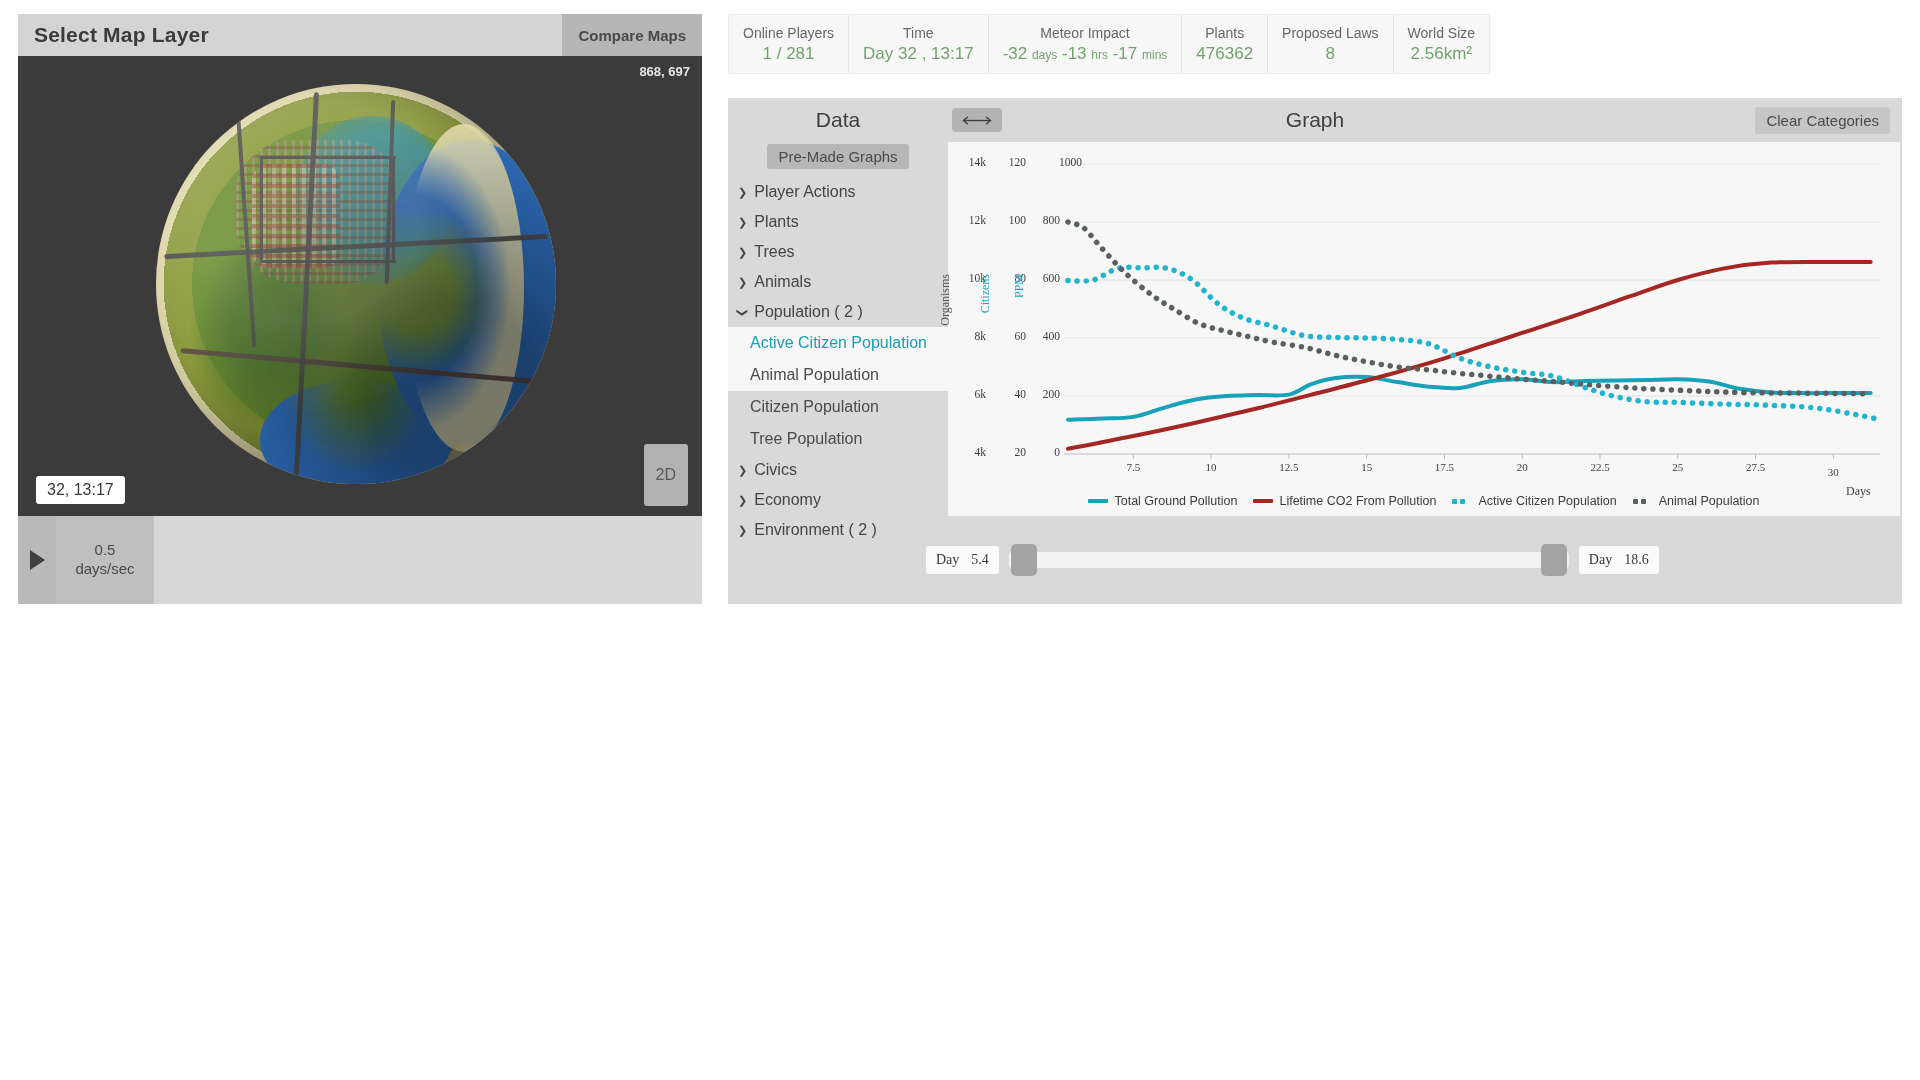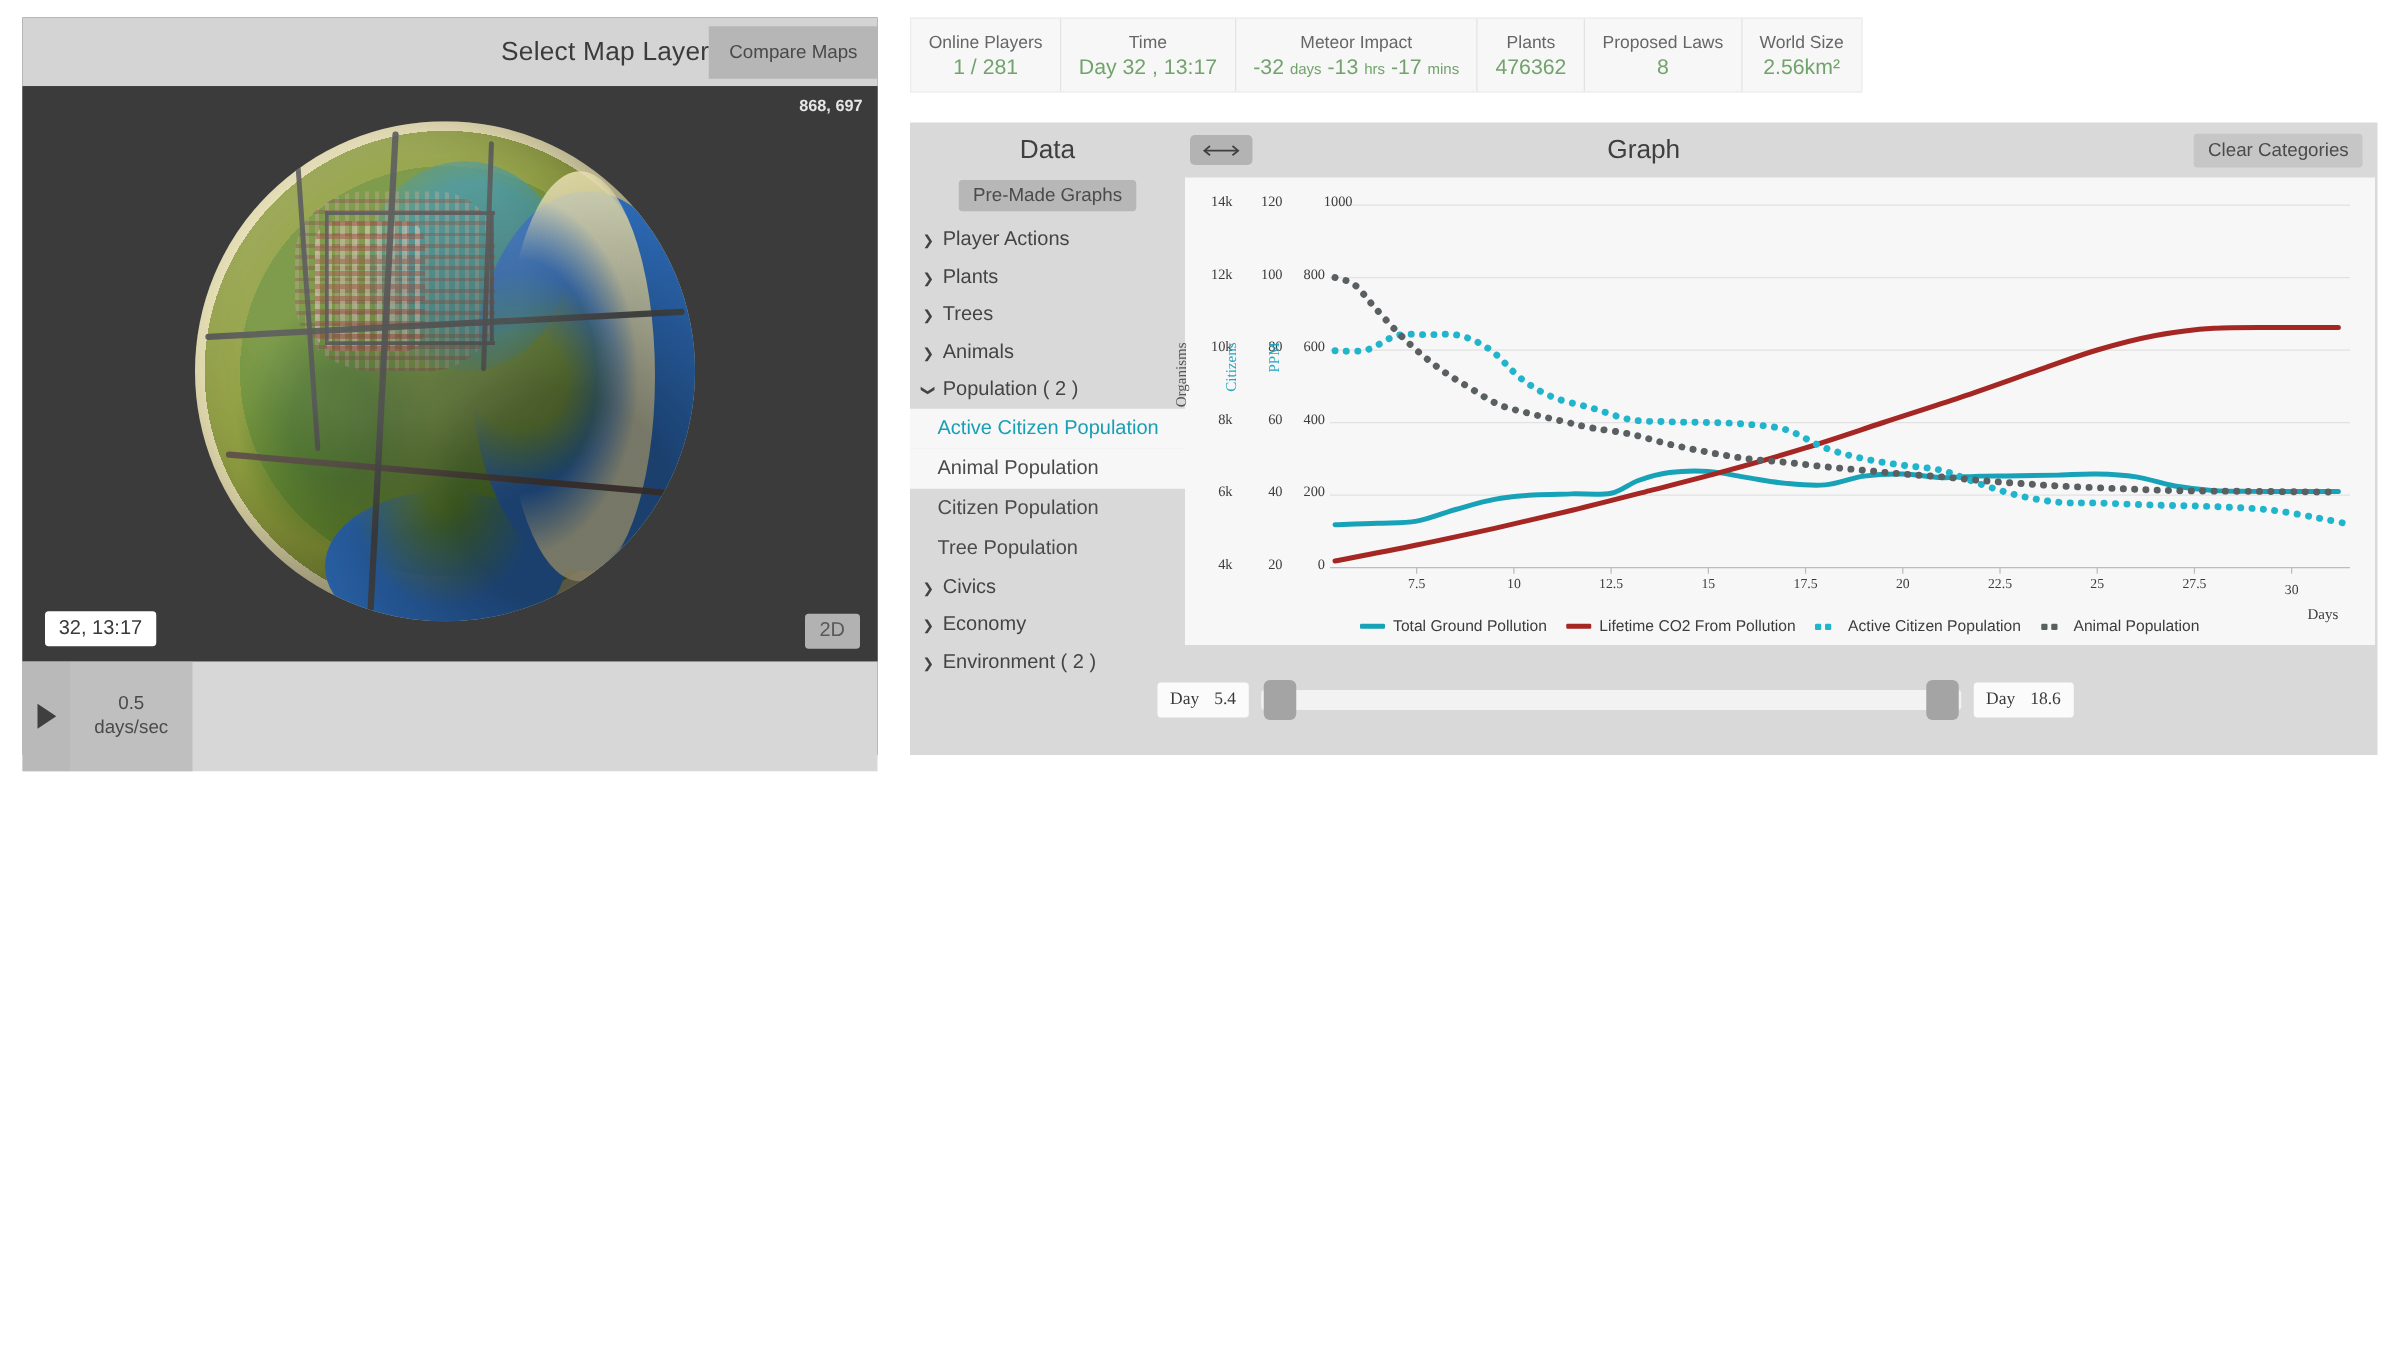--- a/index.html
+++ b/index.html
@@ -12,22 +12,22 @@
   }
   #root { position: relative; width: 1920px; height: 1080px; }
 
   
   .map-panel {
     position: absolute; left: 18px; top: 14px;
     width: 684px; height: 590px;
     background: #333333;
   }
   .map-header {
-    height: 55px; background: #d4d4d4;
-    display: flex; align-items: center; justify-content: flex-end;
+    height: 42px; background: #d4d4d4;
+    display: flex; align-items: center; justify-content: space-between; font-weight: bold;
   }
   .map-header-title {
     font-size: 21px; color: #3b3b3b; padding-left: 16px; letter-spacing: .2px;
   }
   .compare-maps-btn {
     height: 42px; background: #b6b6b6; color: #494949;
     font-size: 15px; display: flex; align-items: center;
     padding: 0 16px; cursor: pointer;
   }
   .map-viewport {
@@ -110,21 +110,21 @@
   }
 
   .map-time-chip {
     position: absolute; left: 18px; bottom: 12px;
     background: #ffffff; color: #3a3a3a;
     font-size: 16px; padding: 5px 11px; border-radius: 3px;
   }
   .map-2d-btn {
     position: absolute; right: 14px; bottom: 10px;
     background: #b2b2b2; color: #595959;
-    font-size: 16px; padding: 5px 12px; border-radius: 3px; cursor: pointer;
+    font-size: 16px; padding: 22px 12px; border-radius: 3px; cursor: pointer;
   }
   .map-controls {
     height: 88px; background: #d7d7d7; display: flex; align-items: stretch;
   }
   .play-btn {
     width: 38px; display: flex; align-items: center; justify-content: center;
     background: #b9b9b9; cursor: pointer;
   }
   .play-tri {
     width: 0; height: 0; border-left: 15px solid #3f3f3f;

